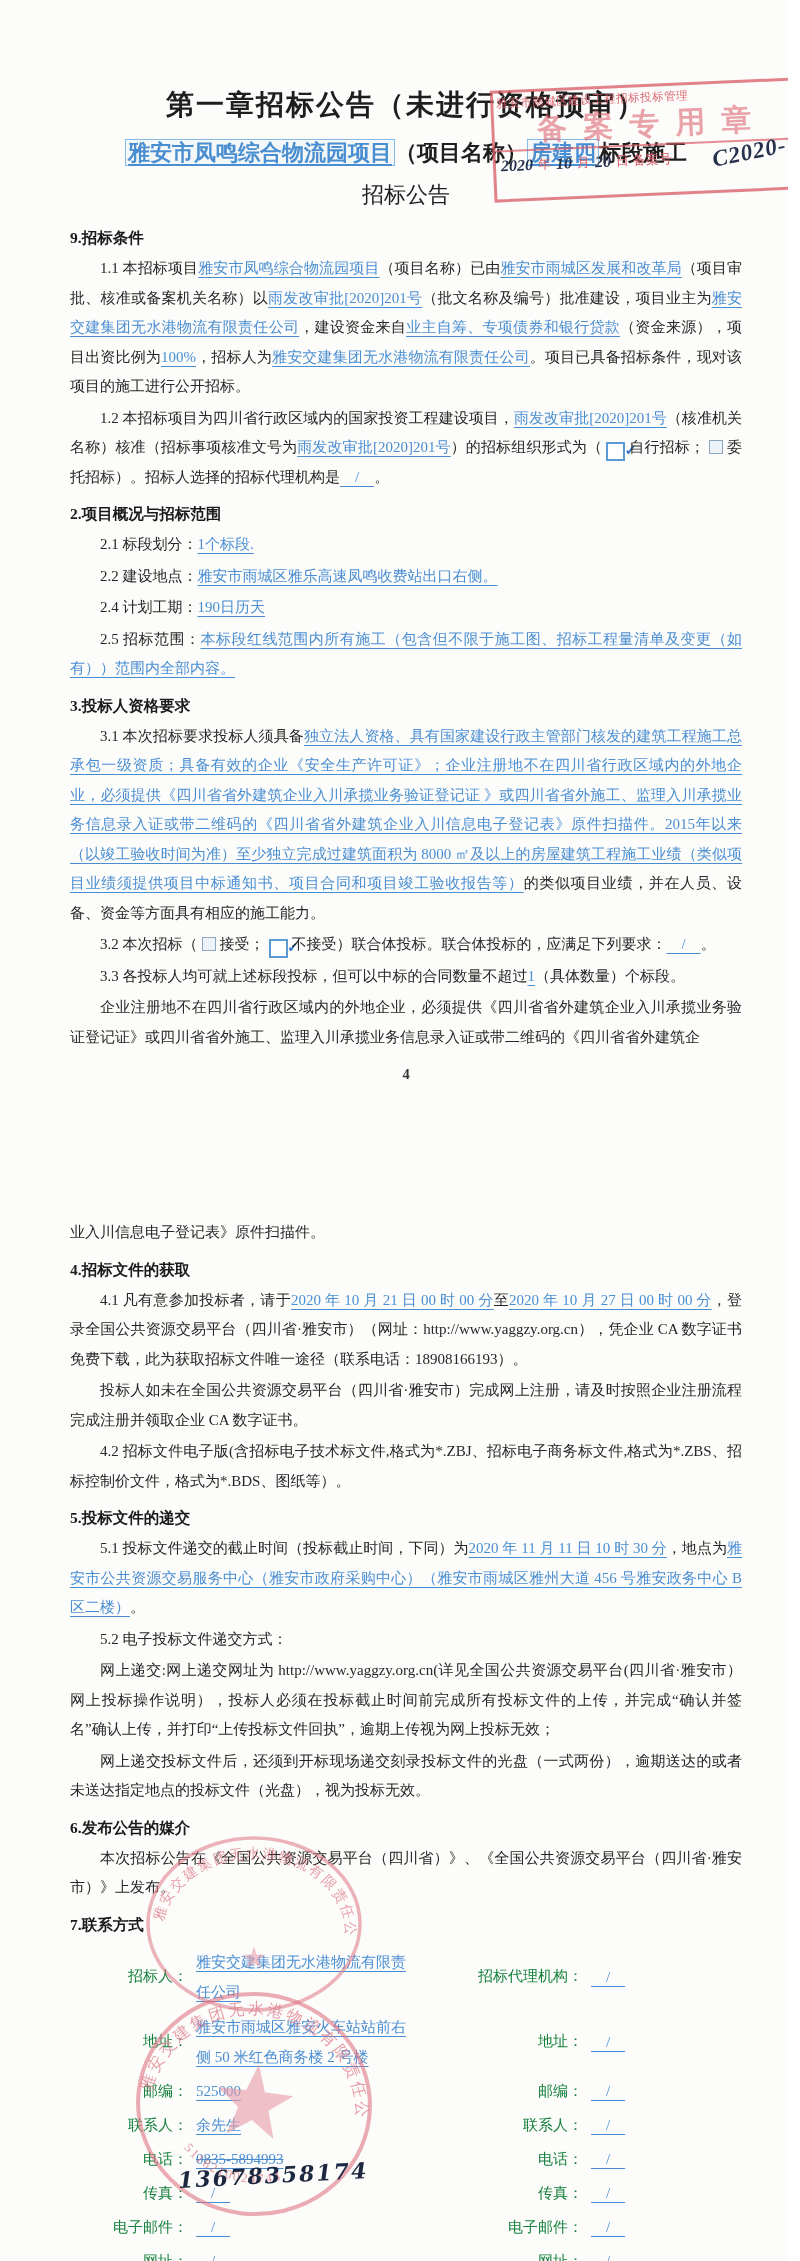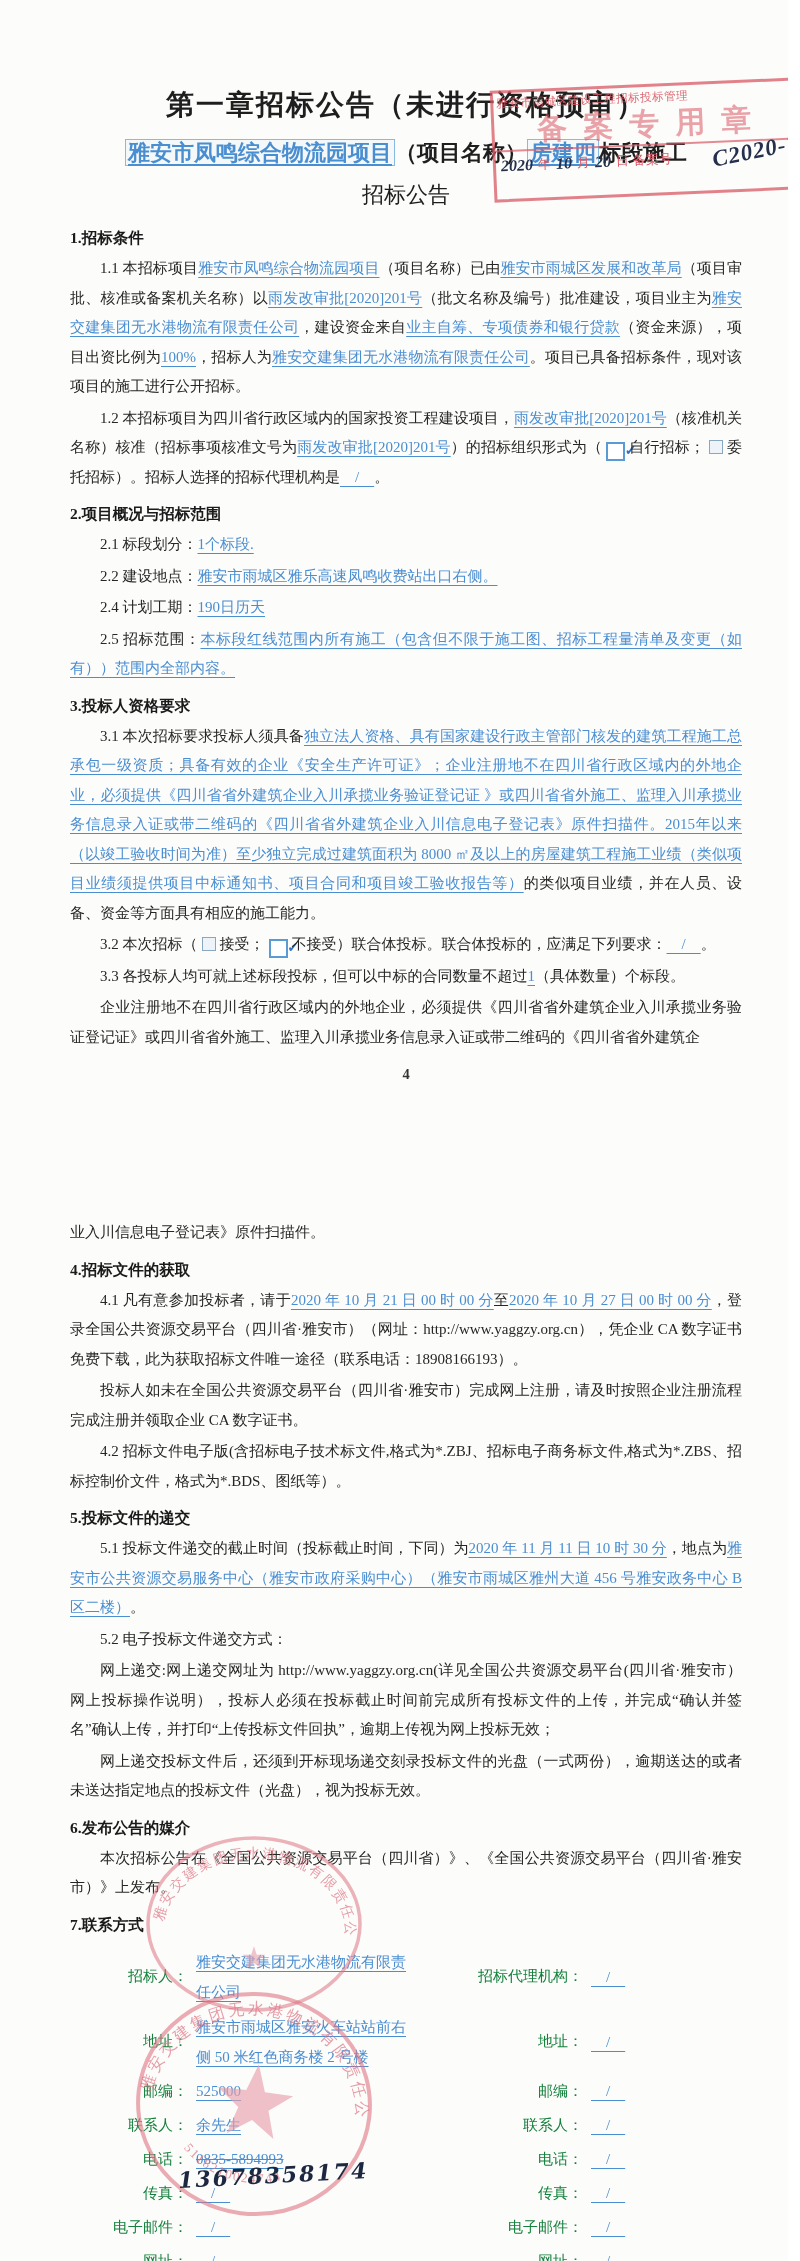--- a/index.html
+++ b/index.html
@@ -54,21 +54,21 @@
 </head>
 <body>
 
 <div class="page">
 
   <div class="sec" id="sec1">
     <div class="doc-title">第一章招标公告（未进行资格预审）</div>
     <div class="doc-sub" id="subtitle1"><span class="blank boxed">雅安市凤鸣综合物流园项目</span><span>（项目名称）</span><span class="blank boxed">房建四</span><span>标段施工</span></div>
     <div class="doc-sub2">招标公告</div>
     <div id="blocks1">
-        <div class="h">1.招标条件</div>
+        <div class="h">9.招标条件</div>
         <div class="para"><span>1.1 本招标项目</span><span class="blank">雅安市凤鸣综合物流园项目</span><span>（项目名称）已由</span><span class="blank">雅安市雨城区发展和改革局</span><span>（项目审批、核准或备案机关名称）以</span><span class="blank">雨发改审批[2020]201号</span><span>（批文名称及编号）批准建设，项目业主为</span><span class="blank">雅安交建集团无水港物流有限责任公司</span><span>，建设资金来自</span><span class="blank">业主自筹、专项债券和银行贷款</span><span>（资金来源），项目出资比例为</span><span class="blank">100%</span><span>，招标人为</span><span class="blank">雅安交建集团无水港物流有限责任公司</span><span>。项目已具备招标条件，现对该项目的施工进行公开招标。</span></div>
         <div class="para"><span>1.2 本招标项目为四川省行政区域内的国家投资工程建设项目，</span><span class="blank">雨发改审批[2020]201号</span><span>（核准机关名称）核准（招标事项核准文号为</span><span class="blank">雨发改审批[2020]201号</span><span>）的招标组织形式为（</span><span class="cbx checked">✓</span><span>自行招标；</span><span class="cbx"></span><span>委托招标）。招标人选择的招标代理机构是</span><span class="blank">　/　</span><span>。</span></div>
         <div class="h">2.项目概况与招标范围</div>
         <div class="para"><span>2.1 标段划分：</span><span class="blank">1个标段.</span></div>
         <div class="para"><span>2.2 建设地点：</span><span class="blank">雅安市雨城区雅乐高速凤鸣收费站出口右侧。</span></div>
         <div class="para"><span>2.4 计划工期：</span><span class="blank">190日历天</span></div>
         <div class="para"><span>2.5 招标范围：</span><span class="blank">本标段红线范围内所有施工（包含但不限于施工图、招标工程量清单及变更（如有））范围内全部内容。</span></div>
         <div class="h">3.投标人资格要求</div>
         <div class="para"><span>3.1 本次招标要求投标人须具备</span><span class="blank">独立法人资格、具有国家建设行政主管部门核发的建筑工程施工总承包一级资质；具备有效的企业《安全生产许可证》；企业注册地不在四川省行政区域内的外地企业，必须提供《四川省省外建筑企业入川承揽业务验证登记证 》或四川省省外施工、监理入川承揽业务信息录入证或带二维码的《四川省省外建筑企业入川信息电子登记表》原件扫描件。2015年以来（以竣工验收时间为准）至少独立完成过建筑面积为 8000 ㎡及以上的房屋建筑工程施工业绩（类似项目业绩须提供项目中标通知书、项目合同和项目竣工验收报告等）</span><span>的类似项目业绩，并在人员、设备、资金等方面具有相应的施工能力。</span></div>
         <div class="para"><span>3.2 本次招标（</span><span class="cbx"></span><span>接受；</span><span class="cbx checked">✓</span><span>不接受）联合体投标。联合体投标的，应满足下列要求：</span><span class="blank">　/　</span><span>。</span></div>

